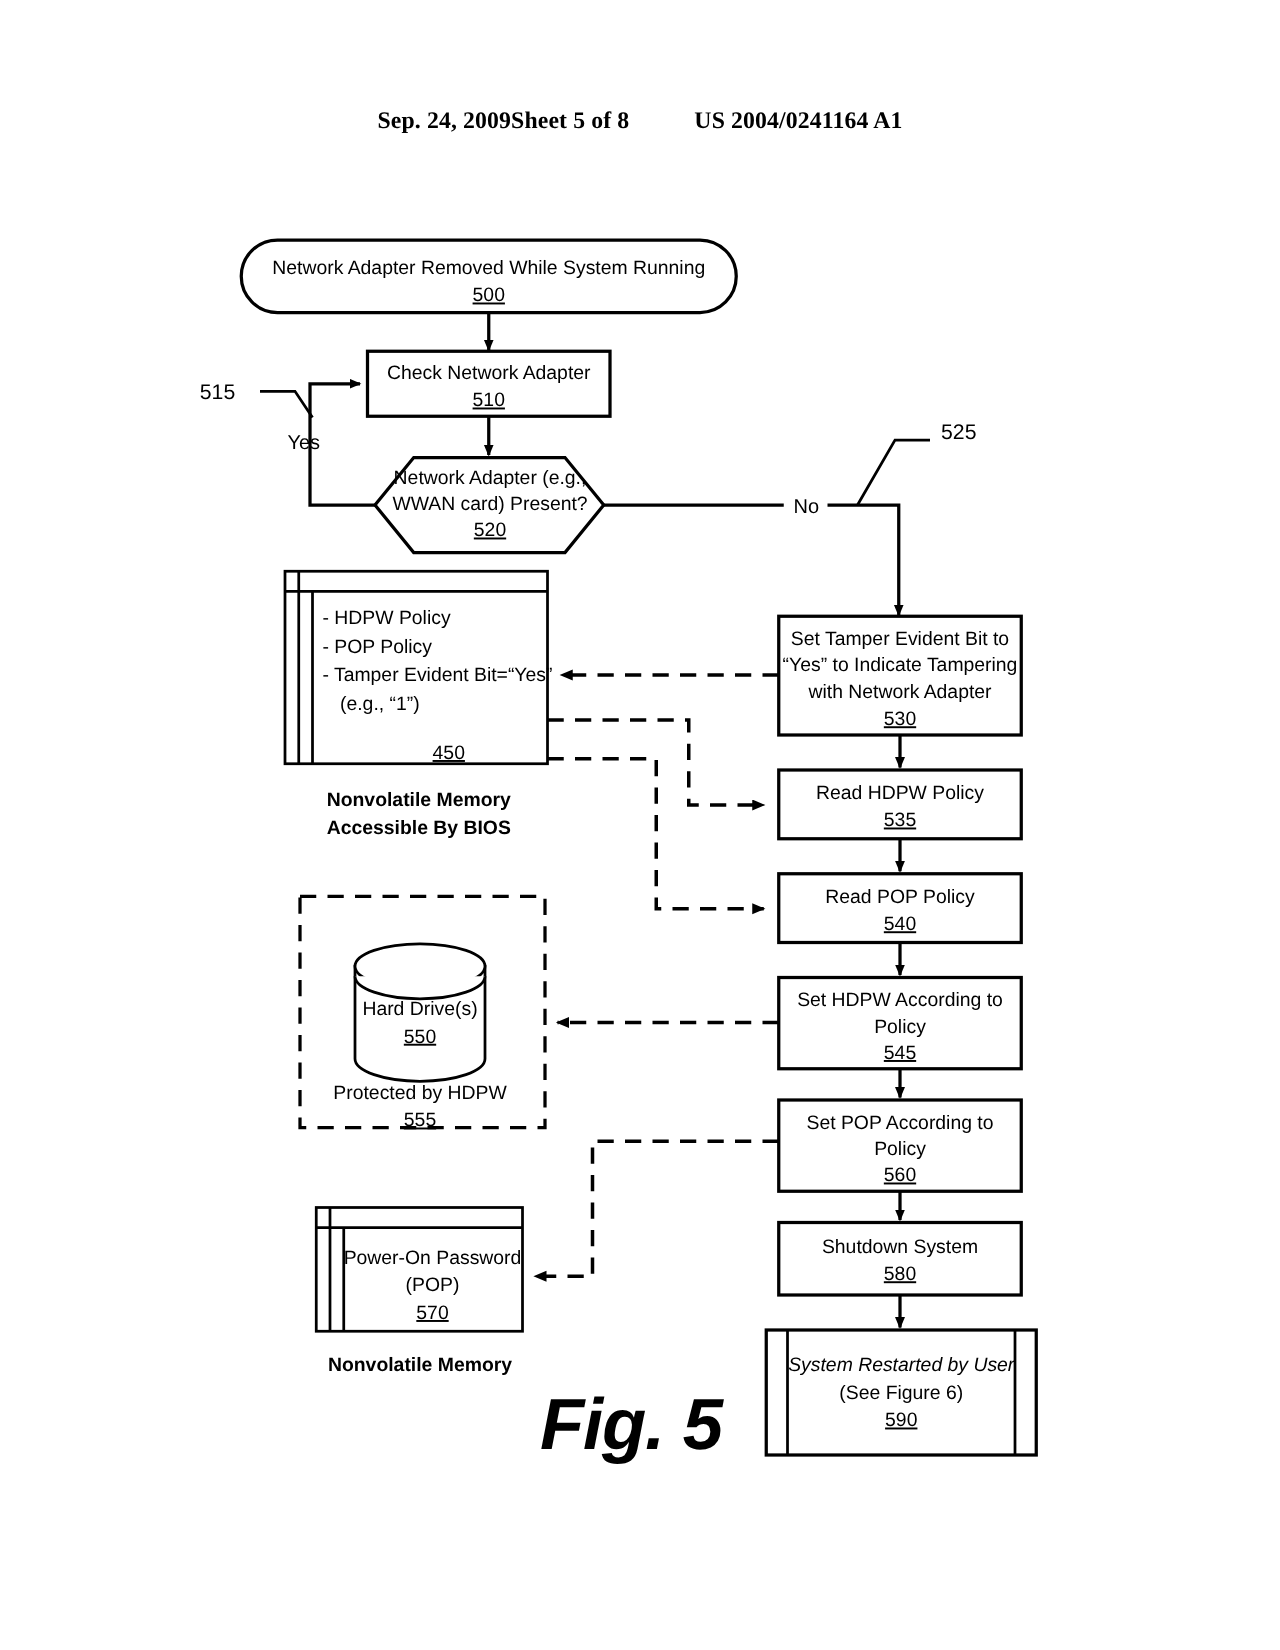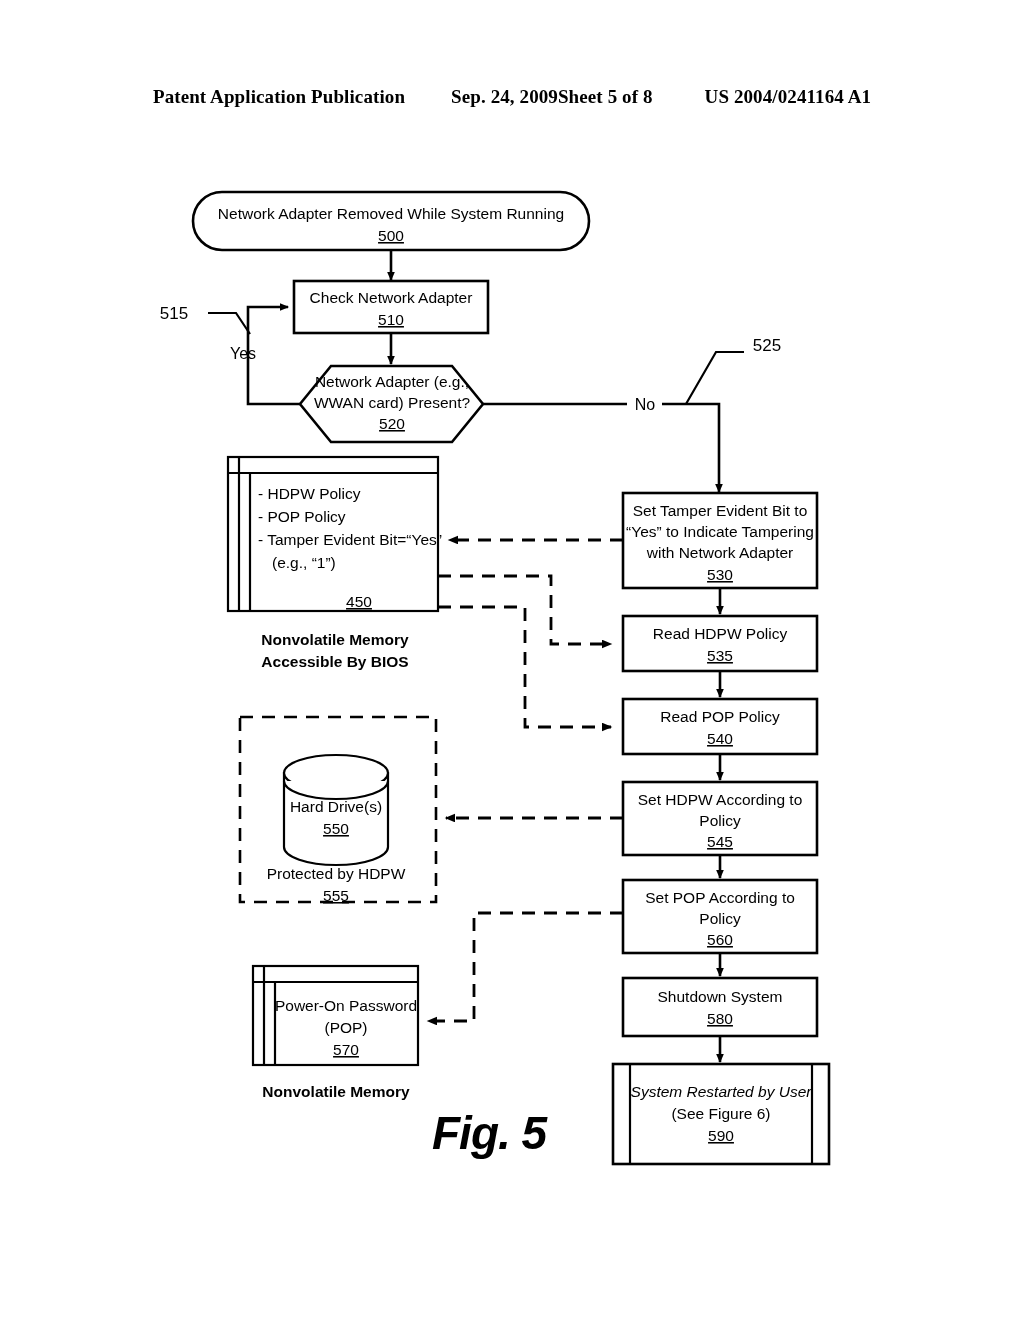--- a/index.html
+++ b/index.html
@@ -41,29 +41,28 @@
   .shape-thin{fill:#ffffff;stroke:#000000;stroke-width:2.2;}
   .conn{stroke:#000000;stroke-width:2.6;fill:none;}
   .conn-thin{stroke:#000000;stroke-width:2.2;fill:none;}
   .dash{stroke:#000000;stroke-width:2.8;fill:none;stroke-dasharray:13 9;}
   .dashbox{fill:none;stroke:#000000;stroke-width:2.6;stroke-dasharray:13 9;}
   .cyl{fill:#ffffff;stroke:#000000;stroke-width:2.2;}
 
   .figcaption{
     position:absolute;left:432px;top:1106px;
     font-family:"Liberation Sans","DejaVu Sans",sans-serif;
-    font-style:italic;font-weight:bold;font-size:46px;
+    font-style:italic;font-weight:bold;font-size:58px;
     letter-spacing:-1px;
   }
 </style>
 </head>
 <body>
 
 <div class="pub-header">
-  <span class="seg g1">Patent Application Publication</span>
   <span class="seg g2">Sep. 24, 2009</span>
   <span class="seg g3">Sheet 5 of 8</span>
   <span class="seg">US 2004/0241164 A1</span>
 </div>
 
 <svg id="figure" viewBox="0 0 1024 1320">
   <defs>
     <marker id="arrow" markerWidth="10" markerHeight="10" refX="8.4" refY="4" orient="auto" markerUnits="userSpaceOnUse">
       <path d="M0,0 L9.5,4 L0,8 z" fill="#000"></path>
     </marker>

